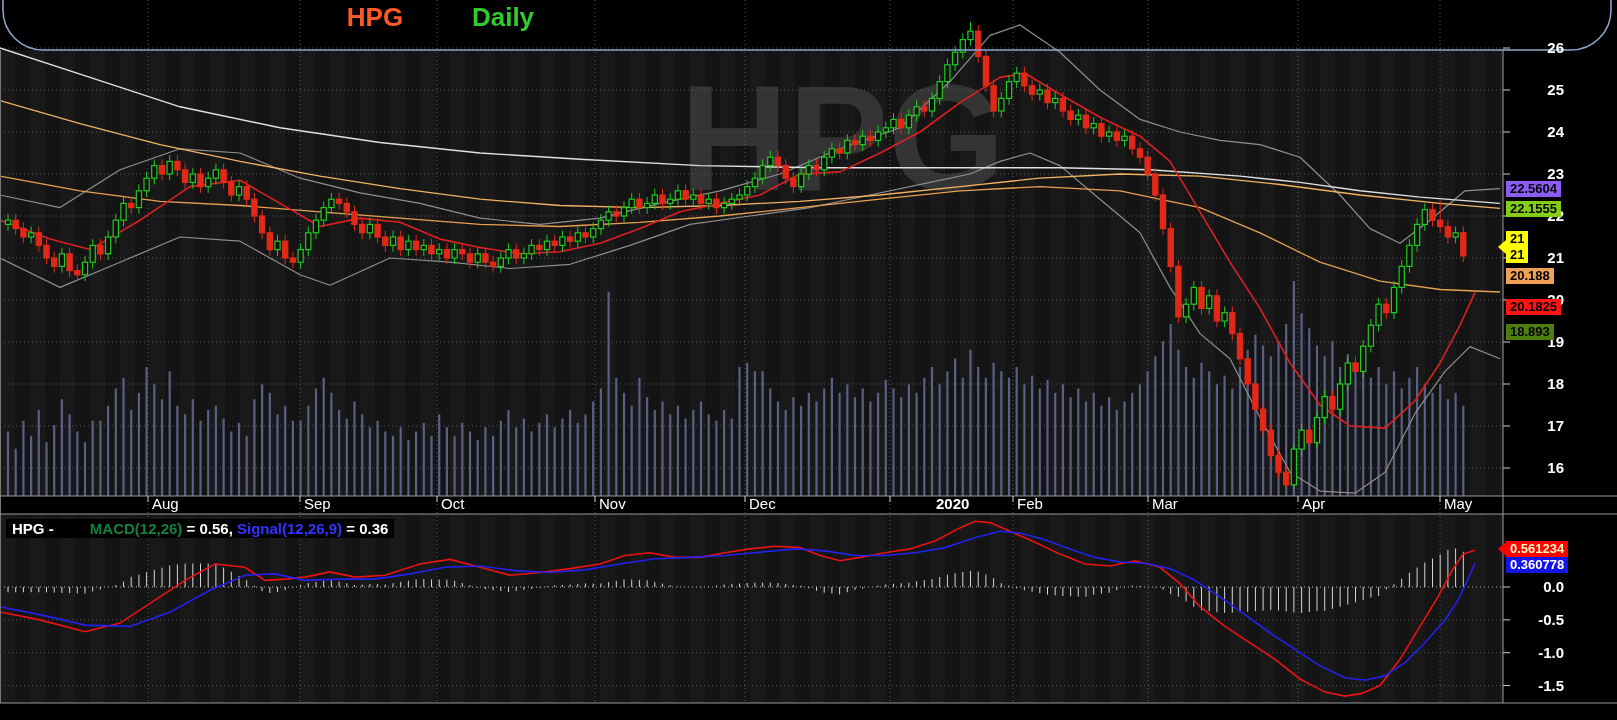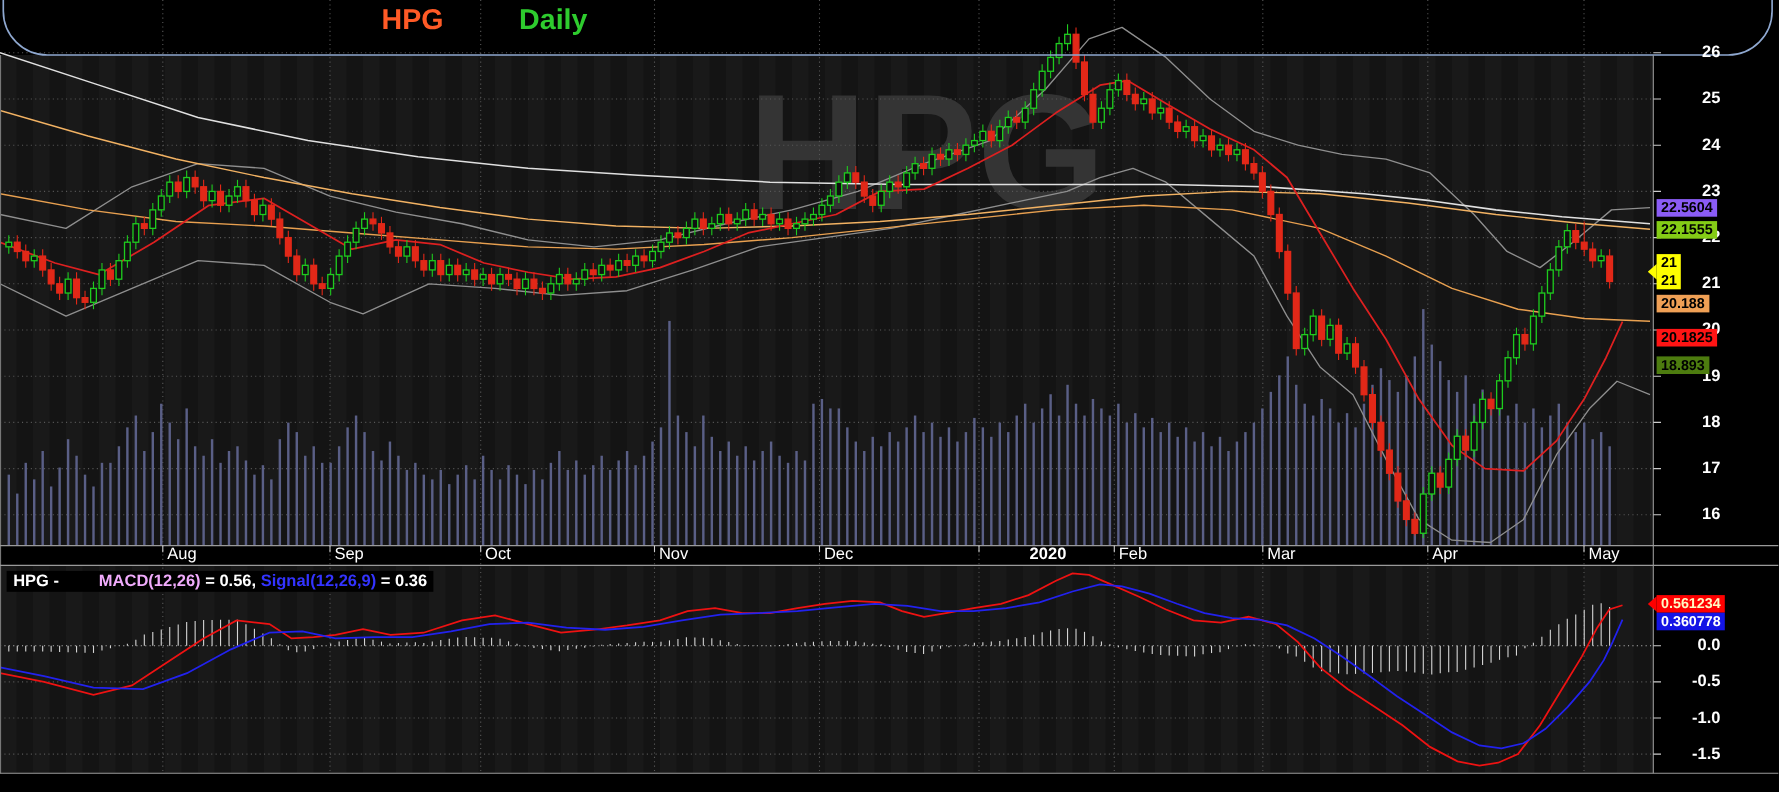--- a/index.html
+++ b/index.html
@@ -954,21 +954,21 @@
       <line x1="1013" y1="496" x2="1013" y2="502" stroke="#ccc"></line>
       <line x1="1148" y1="496" x2="1148" y2="502" stroke="#ccc"></line>
       <line x1="1298" y1="496" x2="1298" y2="502" stroke="#ccc"></line>
       <line x1="1440" y1="496" x2="1440" y2="502" stroke="#ccc"></line>
     </svg>
 
   <div class="hdr hdr-symbol" style="left:375px">HPG</div>
   <div class="hdr hdr-interval" style="left:503px">Daily</div>
 
   <div class="macd-label">
-    <span style="color: rgb(255, 255, 255);">HPG - </span><span style="color: #f0abfc; padding-left: 32px;">MACD(12,26)</span><span style="color: rgb(255, 255, 255);"> = 0.56, </span><span style="color: rgb(51, 51, 255);">Signal(12,26,9)</span><span style="color: rgb(255, 255, 255);"> = 0.36</span>
+    <span style="color: rgb(255, 255, 255);">HPG - </span><span style="color: #15803d; padding-left: 32px;">MACD(12,26)</span><span style="color: rgb(255, 255, 255);"> = 0.56, </span><span style="color: rgb(51, 51, 255);">Signal(12,26,9)</span><span style="color: rgb(255, 255, 255);"> = 0.36</span>
   </div>
 
   <div id="labels-layer">
       <div class="axis-label" style="top: 39px;">26</div>
       <div class="axis-label" style="top: 81px;">25</div>
       <div class="axis-label" style="top: 123px;">24</div>
       <div class="axis-label" style="top: 165px;">23</div>
       <div class="axis-label" style="top: 207px;">22</div>
       <div class="axis-label" style="top: 249px;">21</div>
       <div class="axis-label" style="top: 291px;">20</div>

